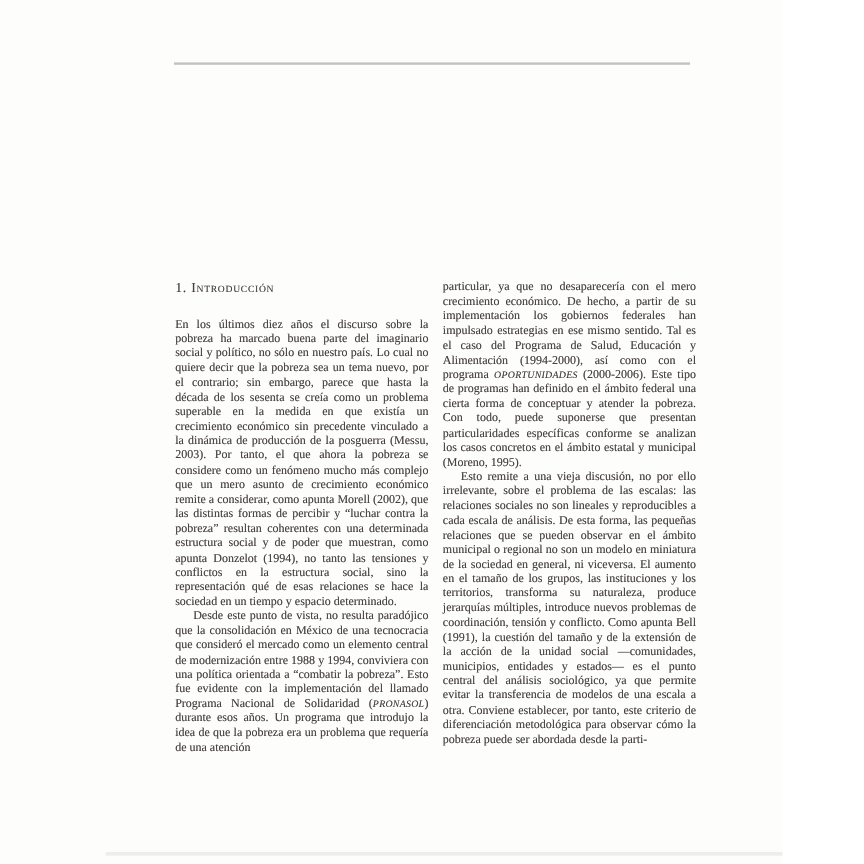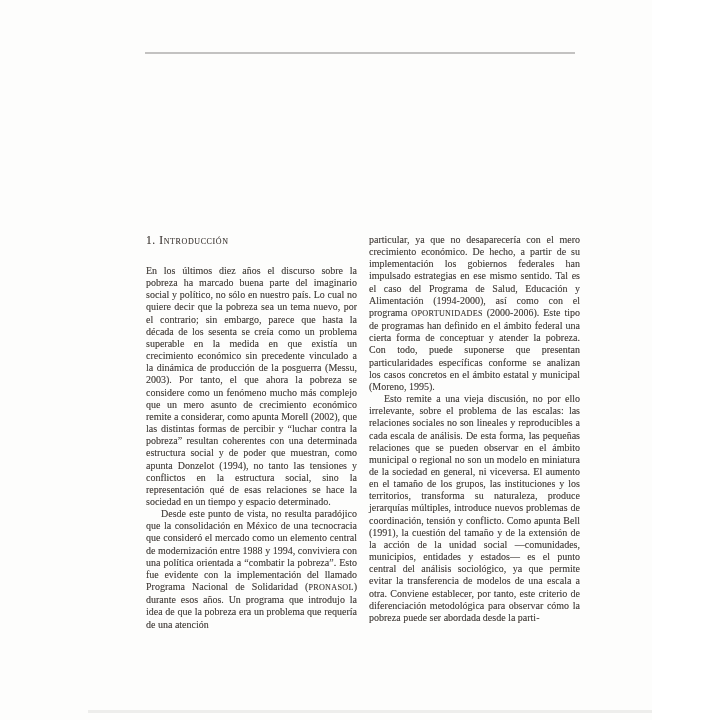--- a/index.html
+++ b/index.html
@@ -44,20 +44,21 @@
     letter-spacing: 0.6px;
     margin: 0 0 19px 0;
     line-height: 12px;
     text-align: left;
   }
   .para { margin: 0; }
   .para.indent { text-indent: 15px; }
   .sc {
     font-size: 8.2px;
     letter-spacing: 0.25px;
+    font-style: italic;
   }
   .bottom-bleed {
     position: absolute;
     left: 88px;
     top: 710px;
     width: 604px;
     height: 3px;
     background: #ededeb;
   }
 </style>

